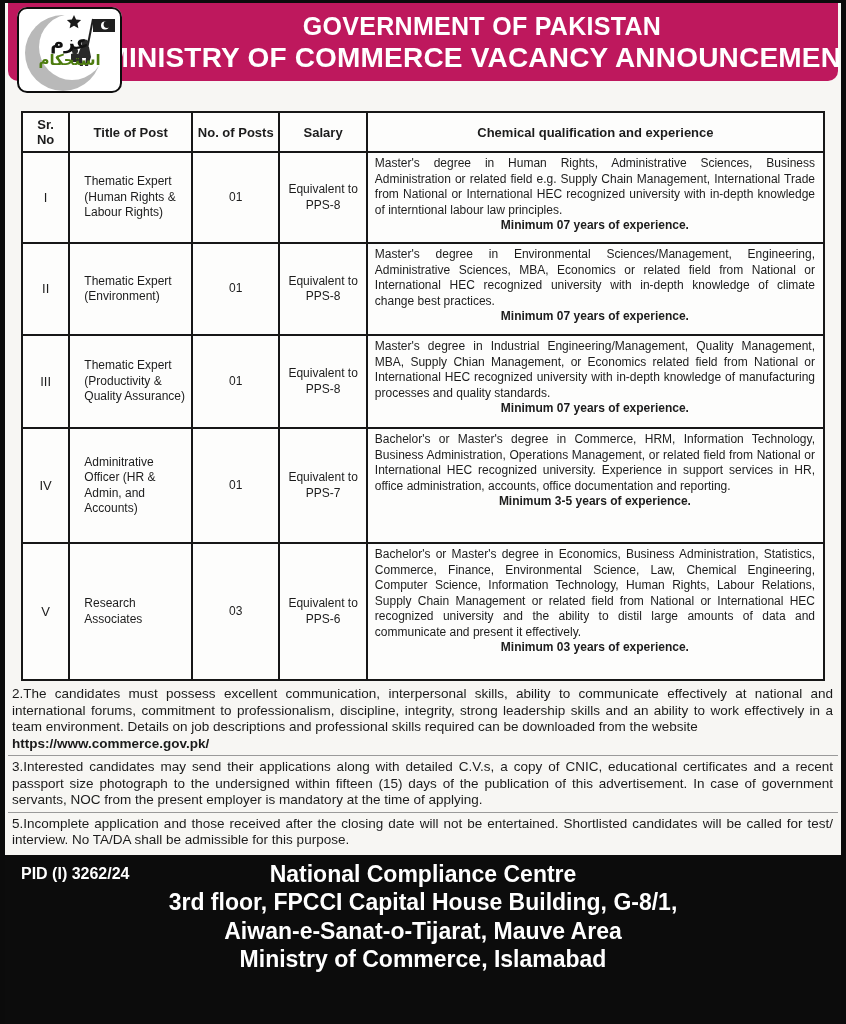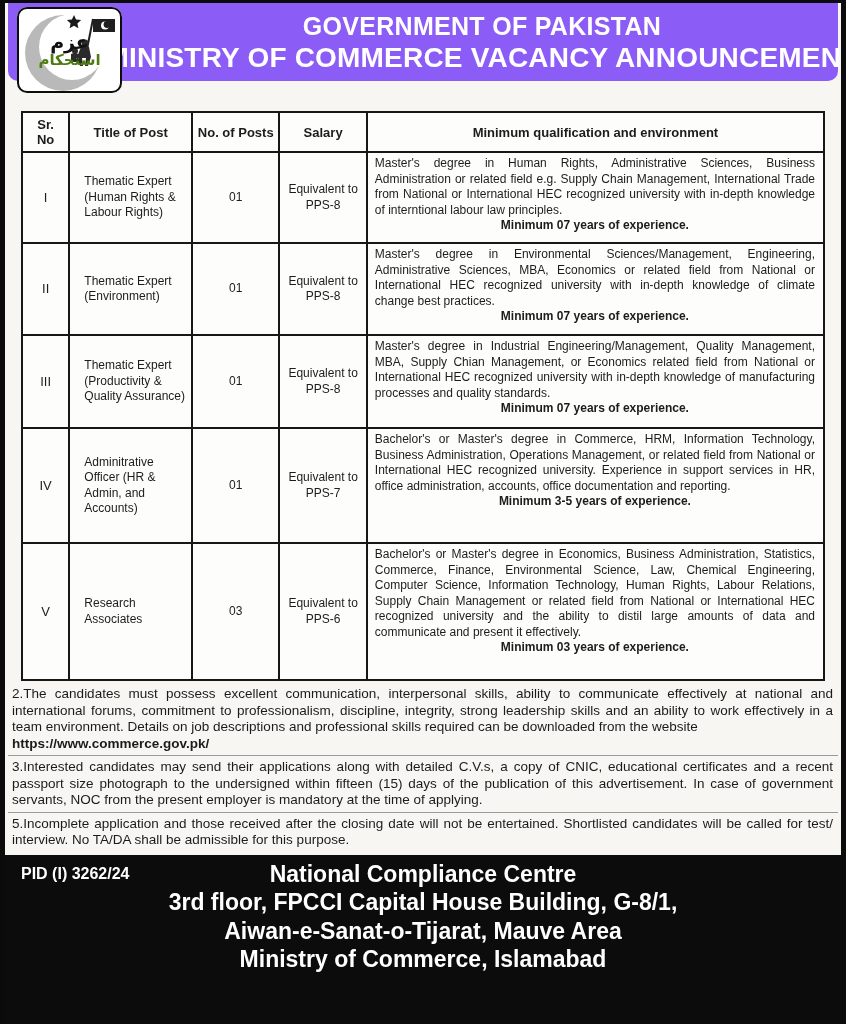--- a/index.html
+++ b/index.html
@@ -13,21 +13,21 @@
     border-top:3px solid #0b0b0b;
     overflow:hidden;
     display:flex;flex-direction:column;
     font-family:"Liberation Sans", sans-serif;
     color:#1c1c1c;
   }
   
   .hdr{position:relative;height:92px;flex:none;}
   .band{
     position:absolute;left:3px;right:3px;top:0;height:78px;
-    background:#8b5cf6;border-radius:0 0 10px 10px;
+    background:#be185d;border-radius:0 0 10px 10px;
     display:flex;flex-direction:column;justify-content:center;align-items:center;
     padding-left:118px;box-sizing:border-box;
   }
   .band .t1{color:#fff;font-weight:bold;font-size:25px;line-height:30px;letter-spacing:.3px;}
   .band .t2{color:#fff;font-weight:bold;font-size:28px;line-height:33px;letter-spacing:.2px;white-space:nowrap;}
   .logo{
     position:absolute;left:12px;top:4px;width:105px;height:86px;
     background:#fff;border-radius:10px;box-shadow:0 0 0 2px #0d0d0d inset;
     overflow:hidden;
   }
@@ -118,21 +118,21 @@
           <col style="width:10.9%">
           <col style="width:10.9%">
           <col>
       </colgroup>
       <thead>
         <tr>
           <th>Sr. No</th>
           <th>Title of Post</th>
           <th>No. of Posts</th>
           <th>Salary</th>
-          <th>Minimum qualification and environment</th>
+          <th>Chemical qualification and experience</th>
         </tr>
       </thead>
       <tbody>
         <tr>
           <td class="sr">I</td>
           <td class="title">Thematic Expert (Human Rights &amp; Labour Rights)</td>
           <td class="posts">01</td>
           <td class="salary">Equivalent to PPS-8</td>
           <td class="qual"><span>Master's degree in Human Rights, Administrative Sciences, Business Administration or related field e.g. Supply Chain Management, International Trade from National or International HEC recognized university with in-depth knowledge of interntional labour law principles.</span><span class="exp">Minimum 07 years of experience.</span></td>
         </tr>

